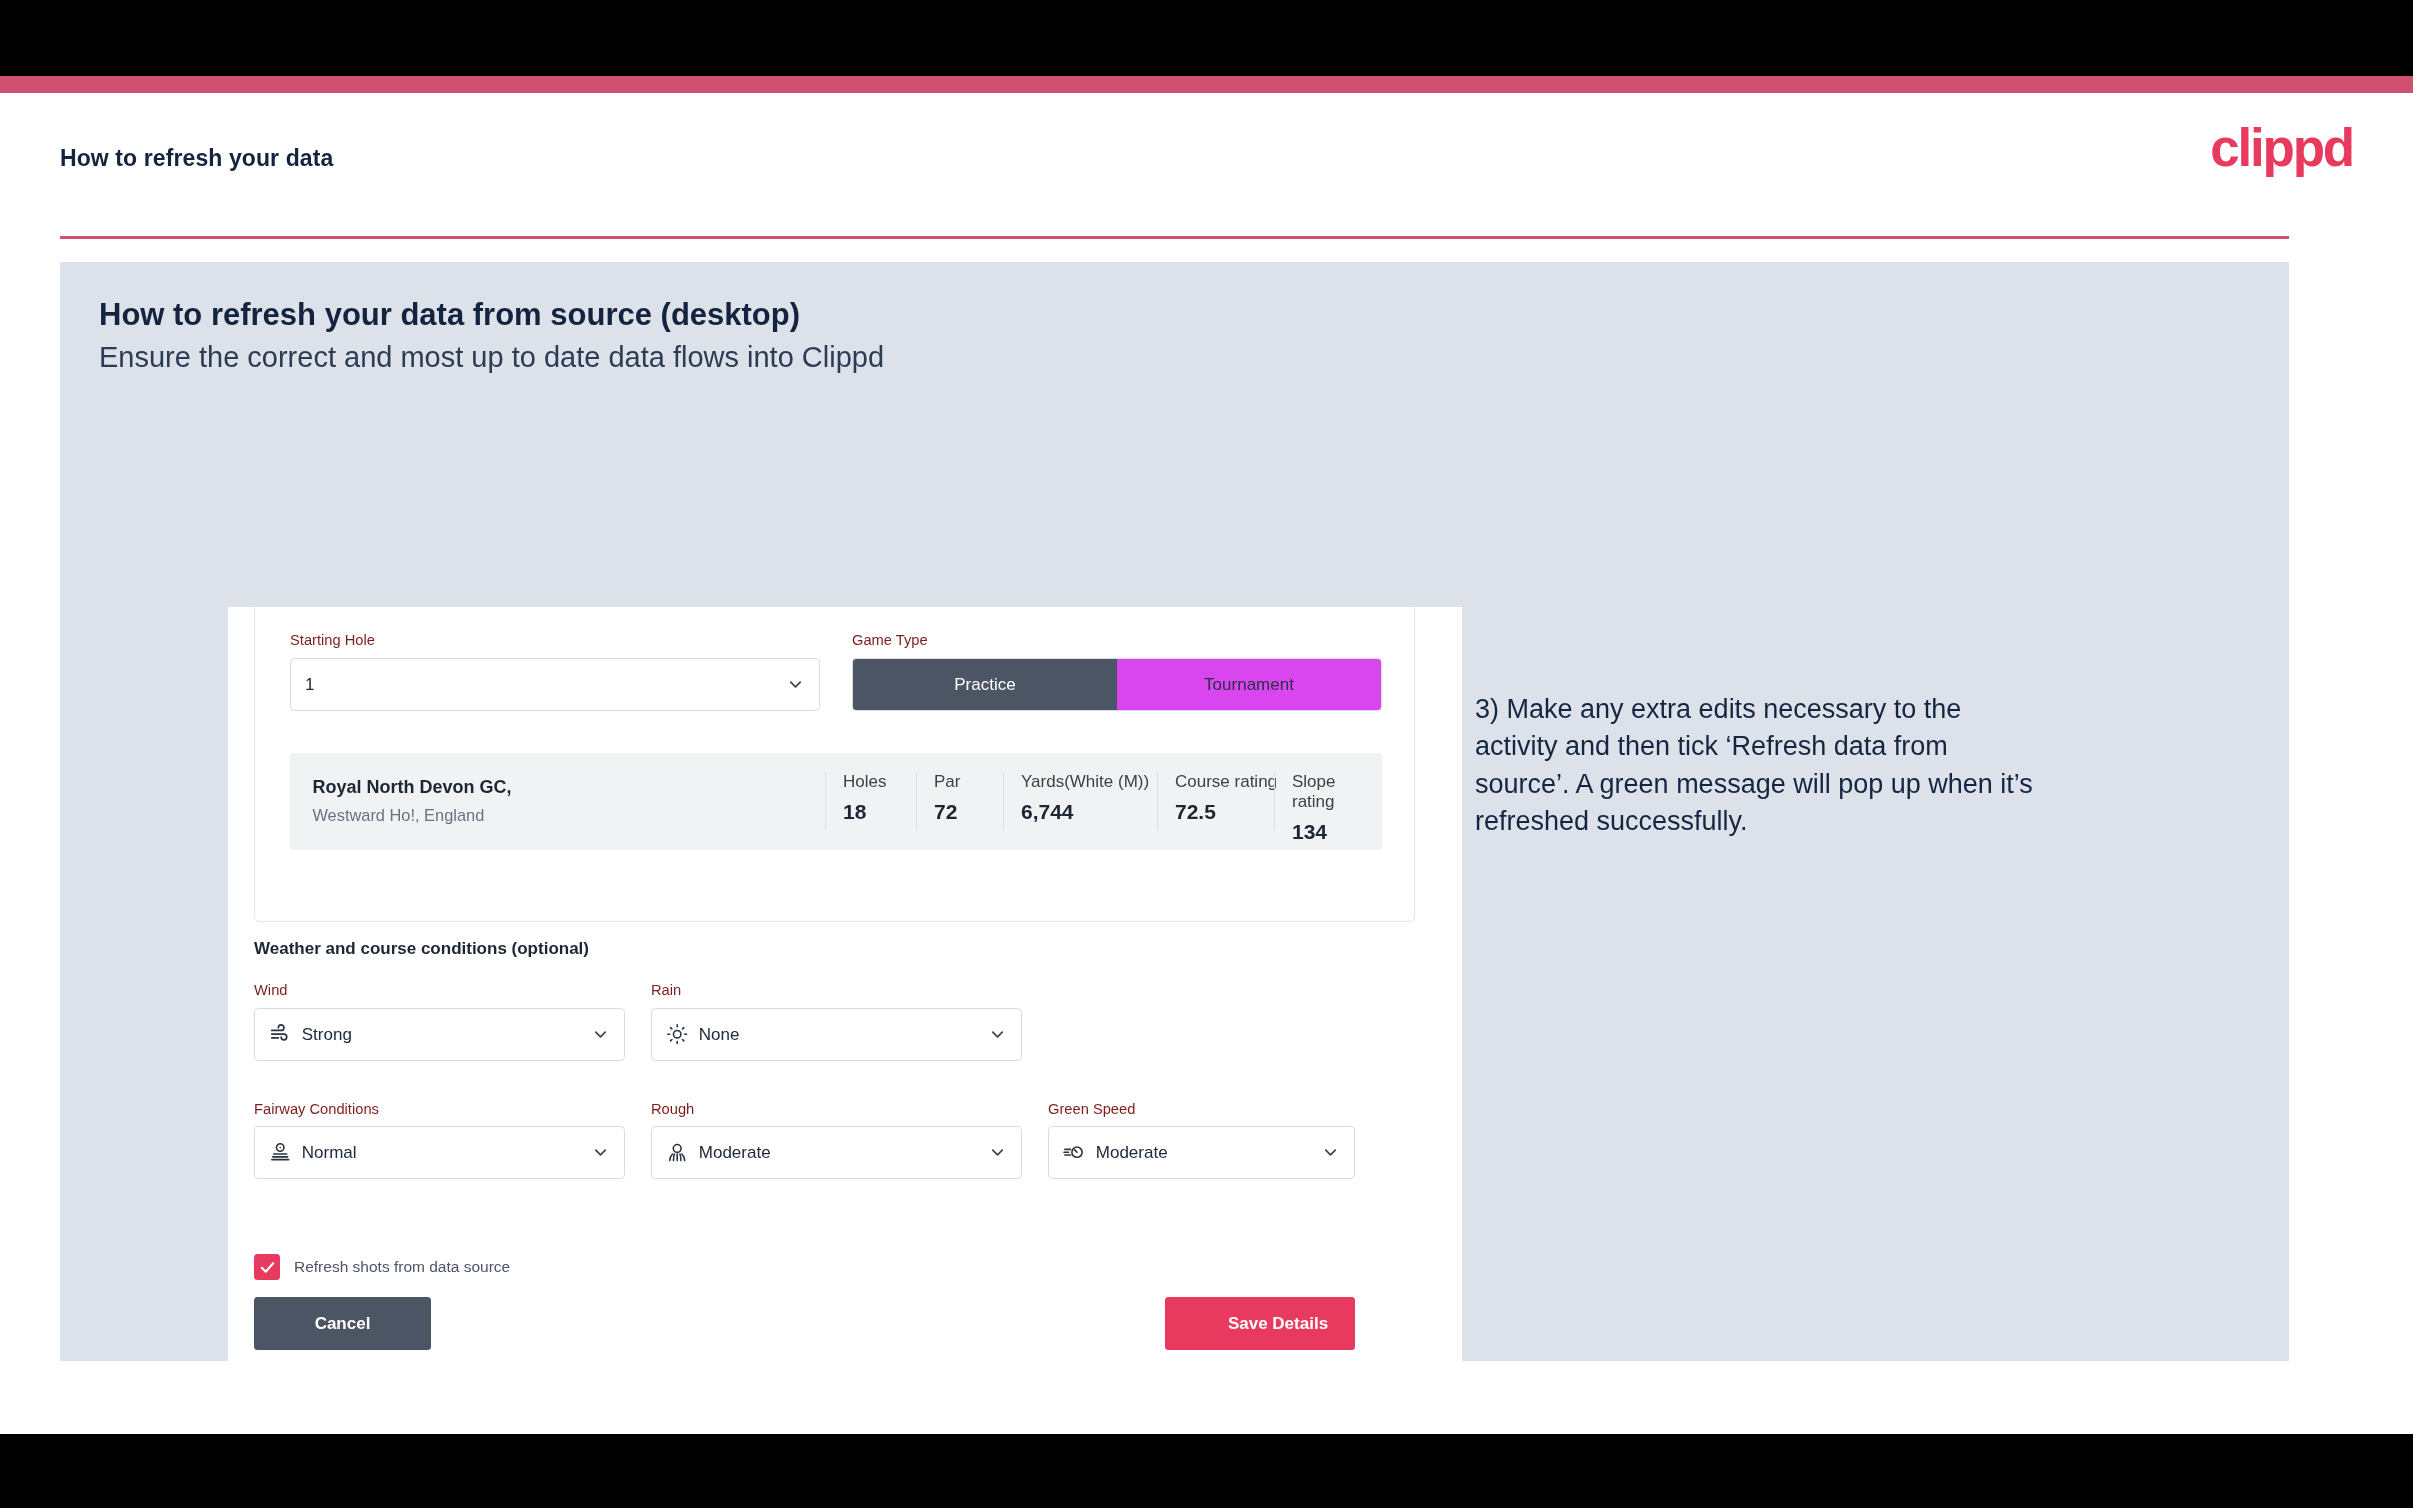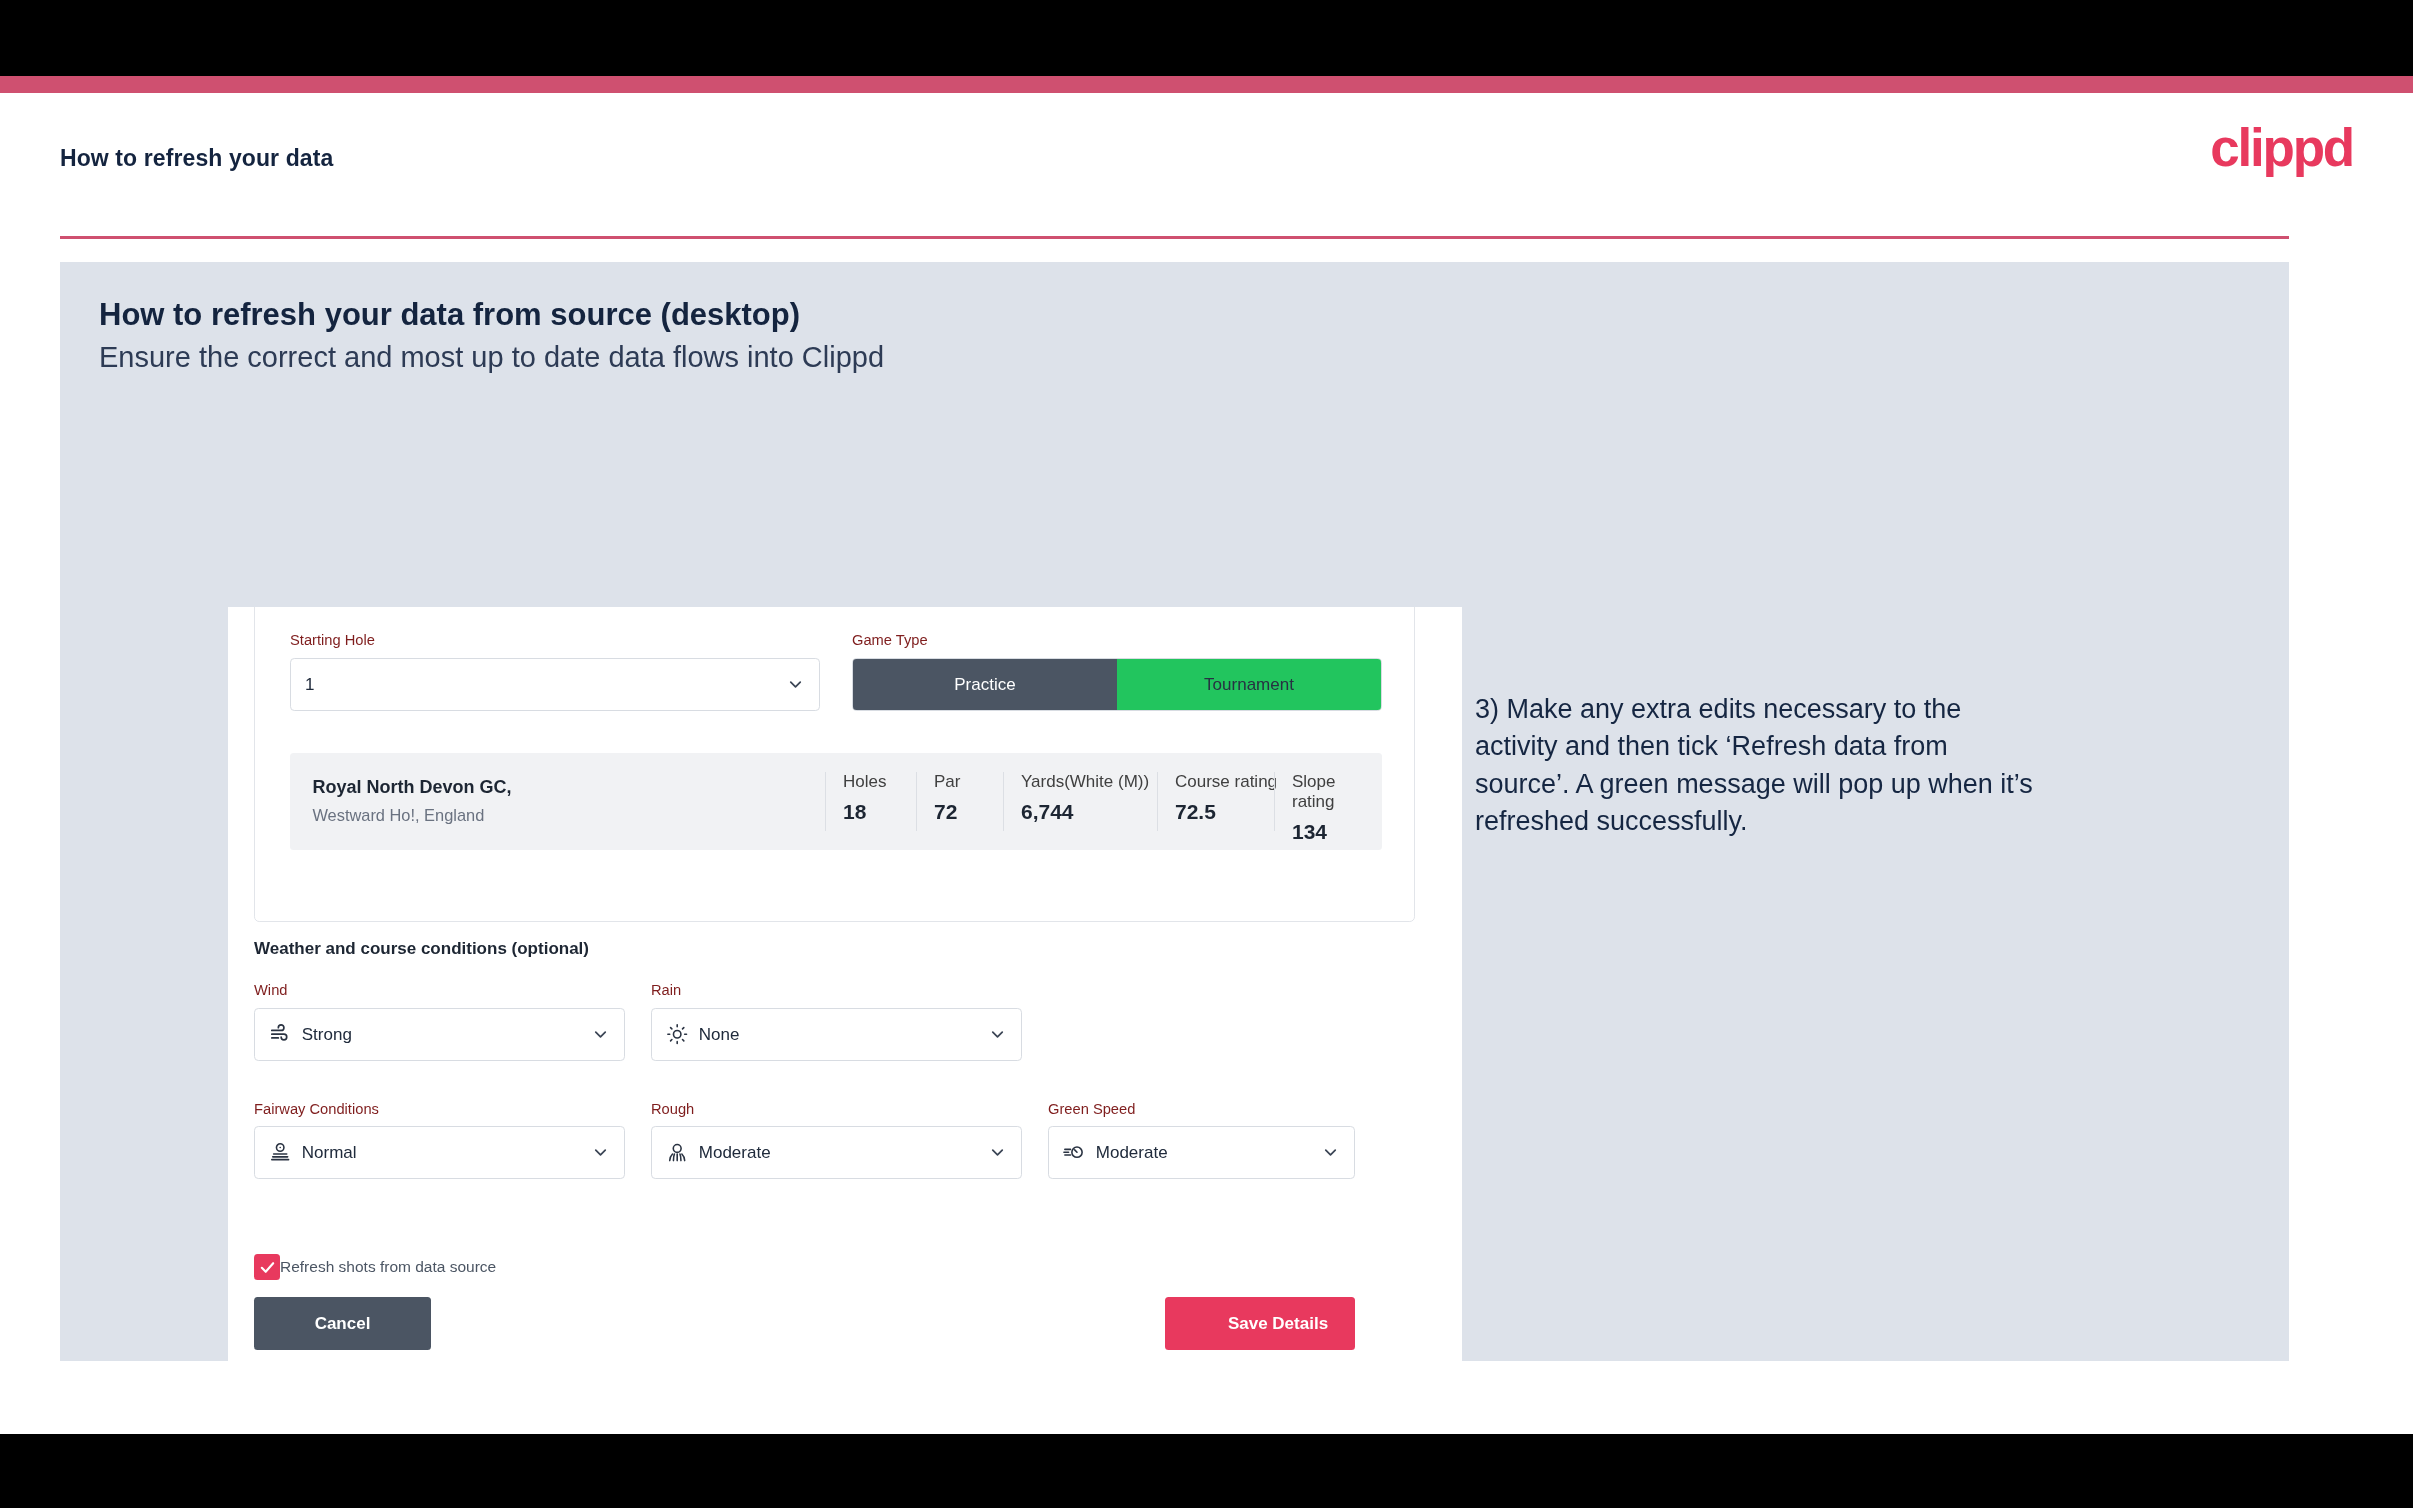--- a/index.html
+++ b/index.html
@@ -88,21 +88,21 @@
   
   .gt-group {
     position:absolute; left:597px; top:93px; width:530px; height:53px;
     border:0.9px solid #d8dce2; border-radius:4.3px; overflow:hidden; display:flex;
   }
   .gt-btn {
     flex:1; display:flex; align-items:center; justify-content:center;
     font-size:17px; font-weight:500;
   }
   .gt-btn.active { background:#4b5563; color:#ffffff; }
-  .gt-btn.idle   { background:#22c55e; color:#273142; }
+  .gt-btn.idle   { background:#d946ef; color:#273142; }
 
   
   .course-strip {
     position:absolute; left:35px; top:188px; width:1092px; height:97px;
     background:#f1f2f4; border-radius:3.5px; display:flex; align-items:center;
   }
   .course-name { position:absolute; left:22.4px; top:24px; }
   .course-name .cn1 { font-size:18px; font-weight:700; color:#1d2633; }
   .course-name .cn2 { font-size:16.4px; font-weight:400; color:#6a7280; margin-top:7.8px; }
   .stat {
@@ -118,21 +118,21 @@
     font-size:17px; font-weight:700; color:#1d2633;
   }
 
   
   .cb-row { position:absolute; left:26px; top:647px; display:flex; align-items:center; }
   .cb-box {
     width:26px; height:26px; background:#e8395e; border-radius:3.5px;
     display:flex; align-items:center; justify-content:center; flex:none;
   }
   .cb-box svg { width:17px; height:17px; color:#fff; display:block; }
-  .cb-label { font-size:15.5px; color:#4b5563; }
+  .cb-label { font-size:15.5px; color:#4b5563; margin-left:14px; }
 
   
   .btn {
     position:absolute; top:690px; height:53px;
     display:flex; align-items:center; justify-content:center;
     font-size:17px; font-weight:700; border-radius:3.5px; color:#fff;
   }
   .btn-cancel { left:26px;  width:177px; background:#4b5563; }
   .btn-save   { left:937px; width:190px; background:#e8395e;padding-left:36px; }
 

